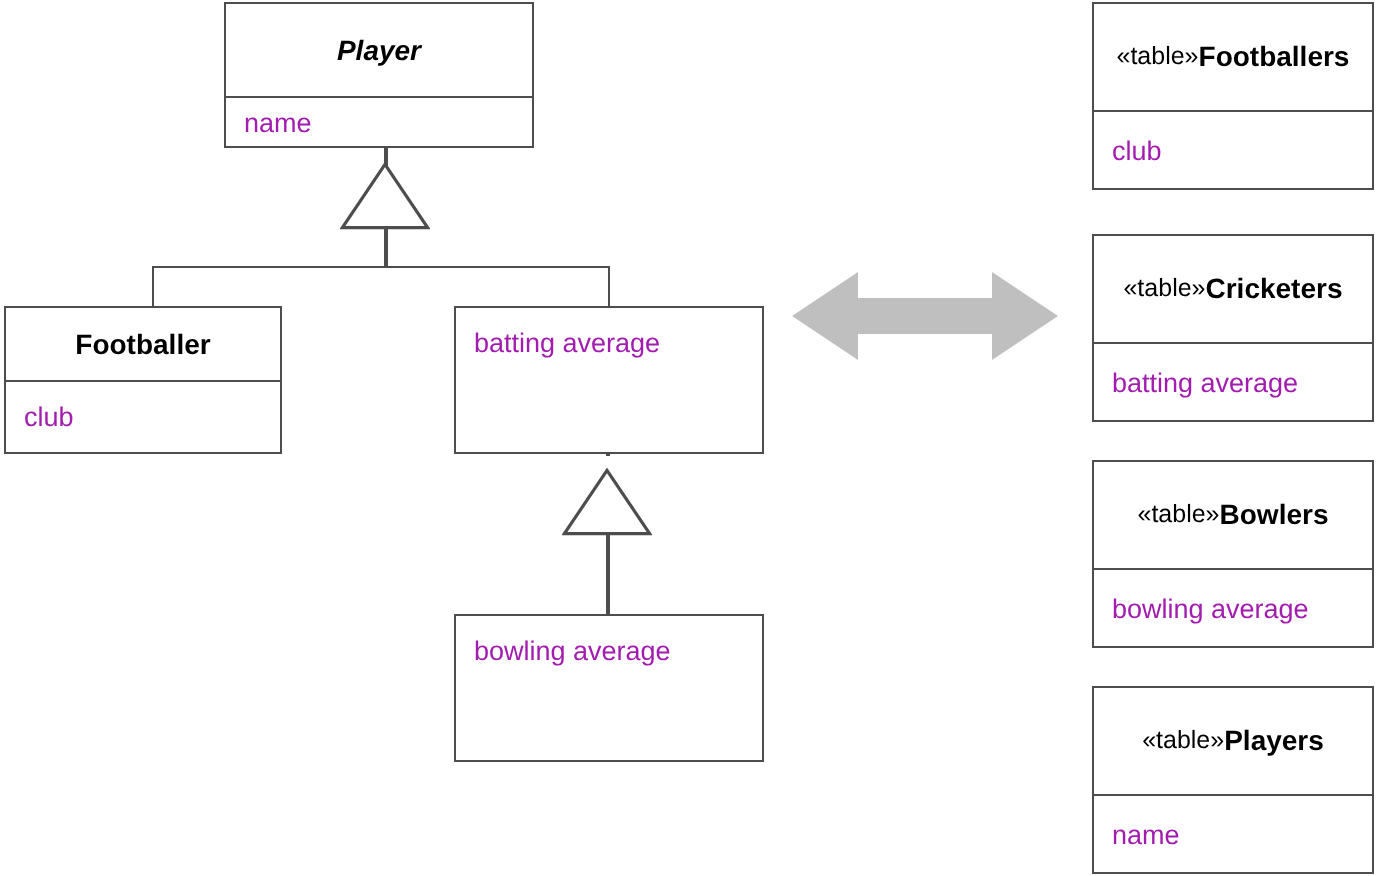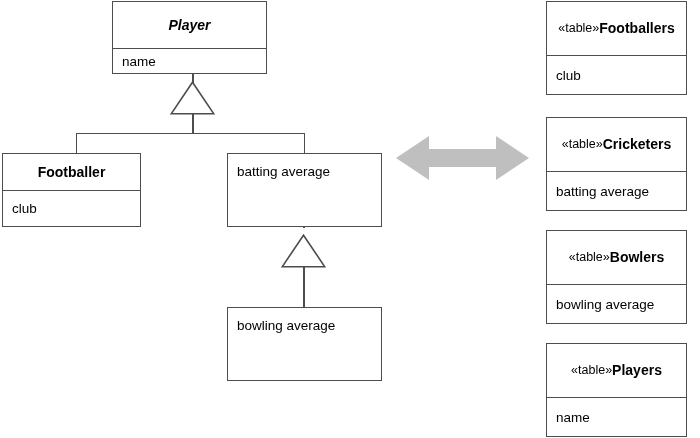--- a/index.html
+++ b/index.html
@@ -44,21 +44,21 @@
   .uml-class .compartment-title.abstract {
     font-style: italic;
   }
   .uml-class .compartment-attrs {
     box-sizing: border-box;
     width: 100%;
     display: flex;
     align-items: center;
     justify-content: flex-start;
     font-size: 13.5px;
-    color: #000000;
+    color: #a21caf;
     padding-left: 9px;
   }
 
   
   .title-stack {
     display: flex;
     align-items: center;
     justify-content: center;
     width: 100%;
   }

